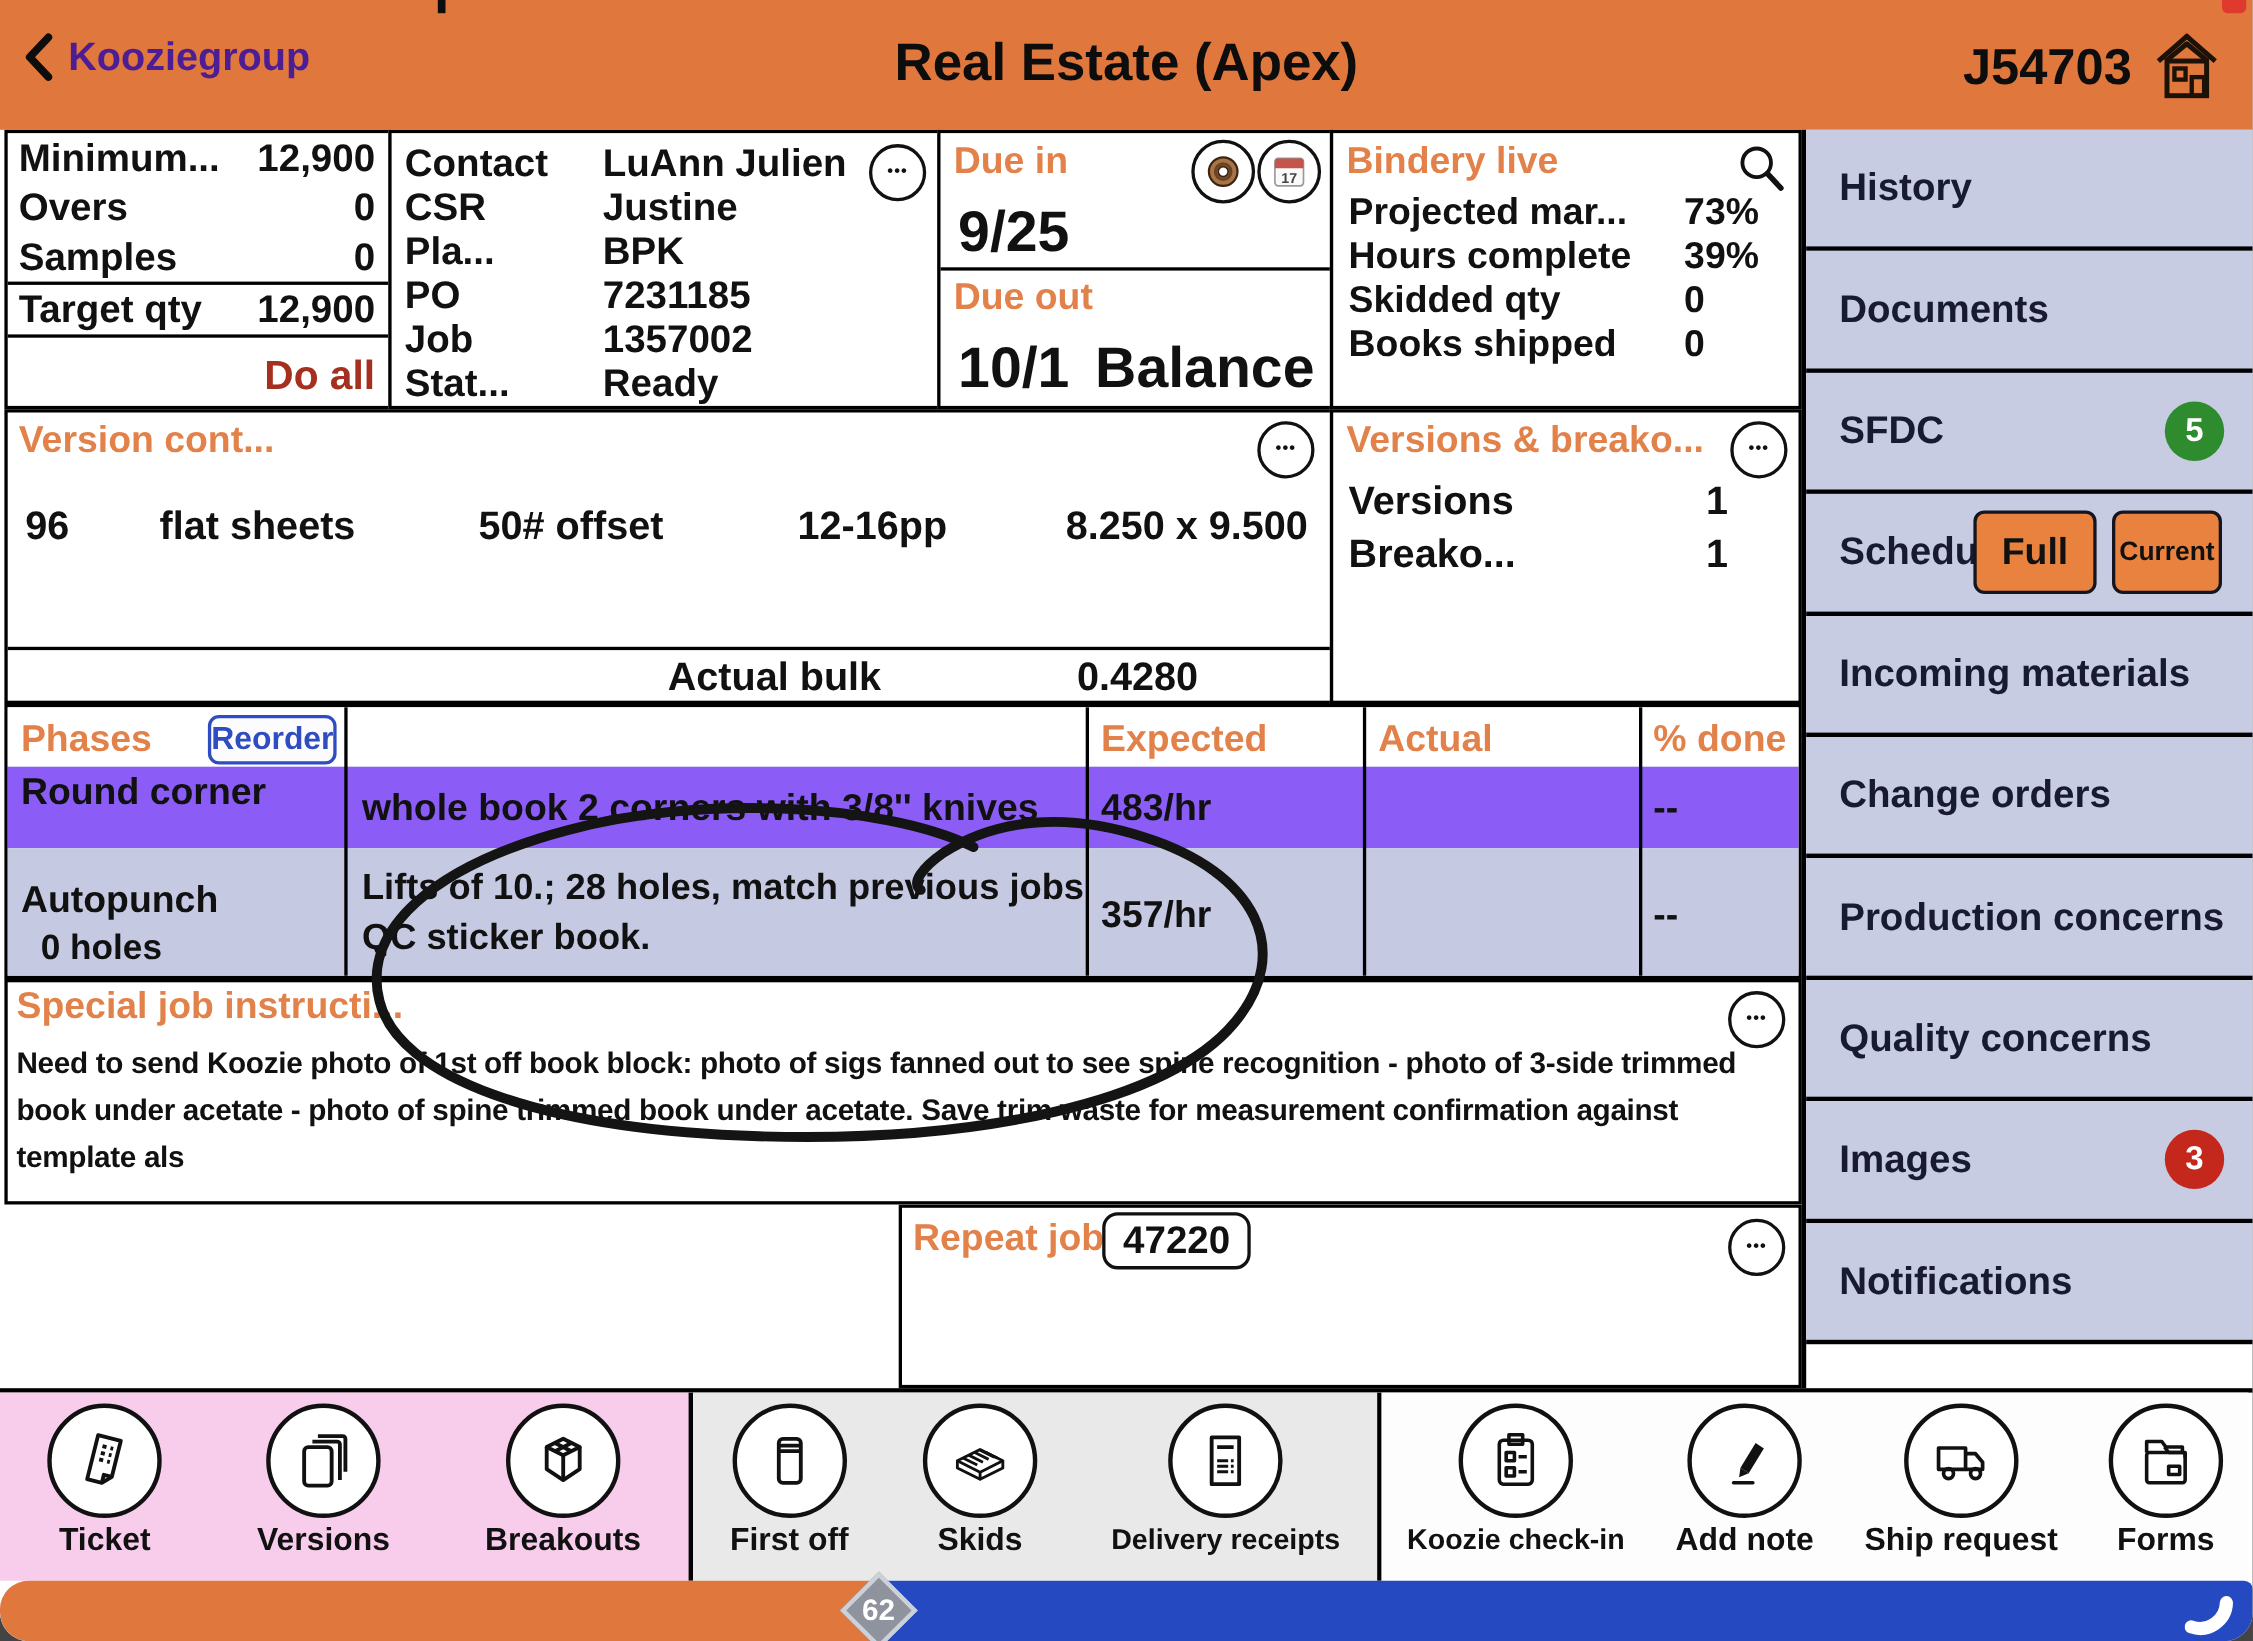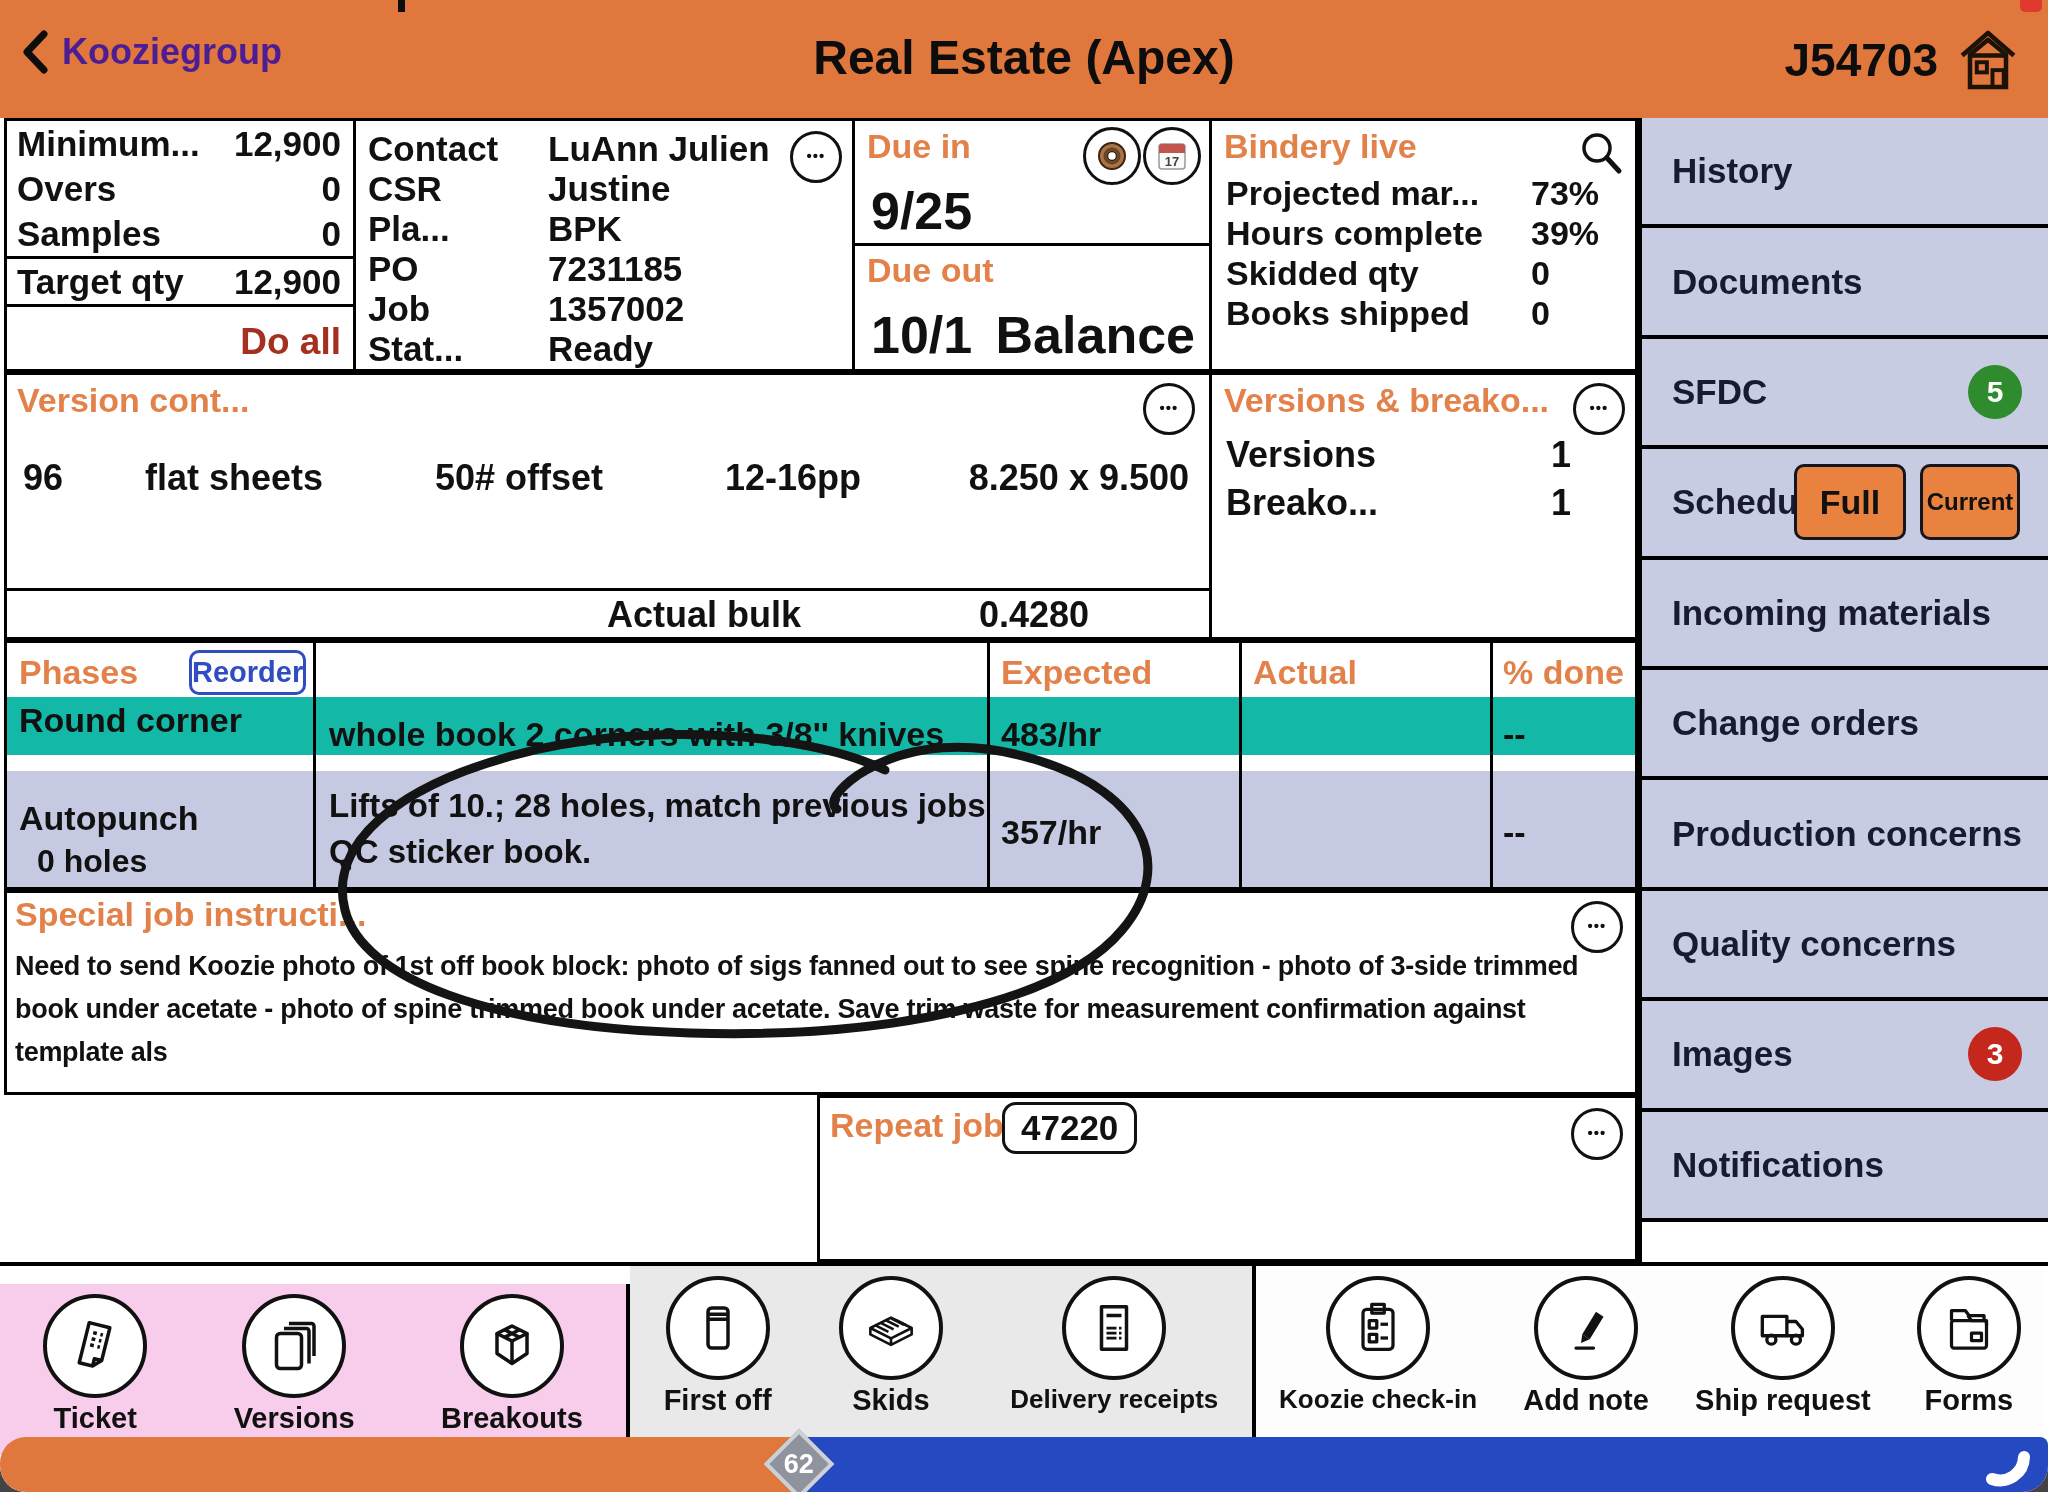--- a/index.html
+++ b/index.html
@@ -231,21 +231,21 @@
   </div>
 
   <div class="panel" style="left:4px;top:640px;width:1634px;height:250px;">
     <div class="ph-row" style="top:0;height:54px;background:#fff;">
       <span class="olabel" style="position:absolute;left:12px;top:10px;">Phases</span>
       <span class="reorder-btn">Reorder</span>
       <span class="colhead" style="left:994px;">Expected</span>
       <span class="colhead" style="left:1246px;">Actual</span>
       <span class="colhead" style="left:1496px;">% done</span>
     </div>
-    <div class="ph-row" style="top:54px;height:58px;background:#14b8a6;">
+    <div class="ph-row" style="top:54px;height:74px;background:#8b5cf6;">
       <span class="cell" style="left:12px;top:4px;">Round corner</span>
       <span class="cell" style="left:322px;top:18px;width:650px;">whole book 2 corners with 3/8'' knives</span>
       <span class="cell" style="left:994px;top:18px;">483/hr</span>
       <span class="cell" style="left:1496px;top:18px;">--</span>
     </div>
     <div class="ph-row" style="top:128px;height:116px;background:#c5c9e2;">
       <span class="cell" style="left:12px;top:28px;">Autopunch</span>
       <span class="cell" style="left:30px;top:72px;font-size:32px;">0 holes</span>
       <span class="cell" style="left:322px;top:12px;width:680px;font-size:33px;line-height:1.4;">Lifts of 10.; 28 holes, match previous jobs QC sticker book.</span>
       <span class="cell" style="left:994px;top:42px;">357/hr</span>
@@ -307,21 +307,21 @@
       </div>
   </div>
 
   <svg class="circle-annot" viewBox="0 0 920 340">
     <path d="M 585 55 C 500 14, 330 8, 215 40 C 95 72, 28 130, 45 195 C 62 264, 190 312, 390 318
              C 590 324, 762 287, 822 215 C 877 150, 842 78, 740 46 C 672 24, 608 28, 558 60
              C 538 74, 528 88, 537 94" fill="none" stroke="#141414" stroke-width="9" stroke-linecap="round"></path>
   </svg>
 
   <div class="toolbar">
-    <div class="tgroup" style="width:630px;background:#f8cdec;margin-top:18px;">
+    <div class="tgroup" style="width:630px;background:#f8cdec;">
       <div class="titem">
         <div class="tcircle">
             <svg width="60" height="60" viewBox="0 0 48 48">
           <g transform="rotate(14 24 24)" fill="none" stroke="#111" stroke-width="2.8" stroke-linejoin="round">
             <path d="M15 7 h17 v27 l-6 6 h-11 Z"></path>
                 <path d="M26 40 v-6 h6"></path>
             <path d="M20 14 h8 M20 19 h8 M20 24 h8" stroke-dasharray="3 3"></path>
           </g>
             </svg>
           </div>

